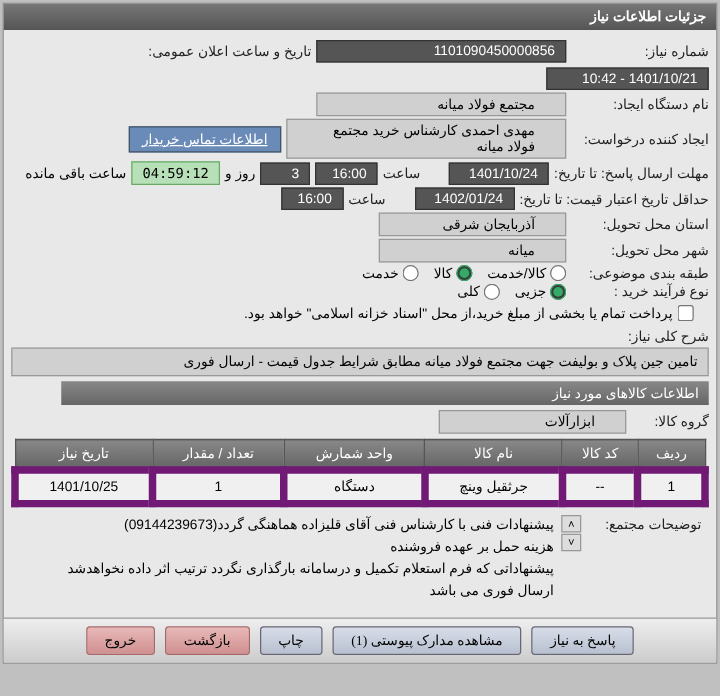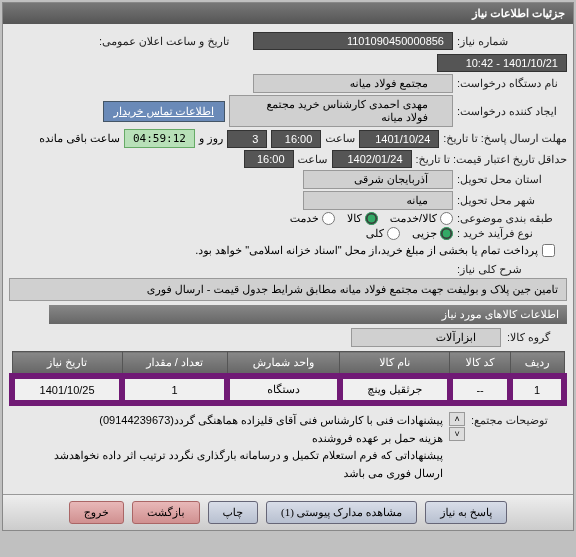--- a/index.html
+++ b/index.html
@@ -1,29 +1,29 @@
 <!DOCTYPE html>
 <html dir="rtl" lang="fa"><head>
 <meta charset="utf-8">
 <style>
 * { box-sizing: border-box; margin: 0; padding: 0; }
 body { font-family: Tahoma, Arial, sans-serif; font-size: 11px; background: #c0c0c0; direction: rtl; }
 .panel { background: #e8e8e8; border: 1px solid #888; margin: 2px; }
 .panel-header { background: linear-gradient(to bottom, #777, #555); color: #fff; padding: 4px 8px; font-weight: bold; font-size: 11px; }
 .panel-body { padding: 6px; }
 .row { display: flex; align-items: center; margin: 2px 0; gap: 4px; flex-wrap: wrap; }
-.label { min-width: 110px; text-align: left; color: #222; font-size: 11px; white-space: nowrap; }
+.label { min-width: 110px; text-align: right; color: #222; font-size: 11px; white-space: nowrap; }
 .label-sm { min-width: 80px; text-align: left; color: #222; font-size: 11px; }
 .field { background: #d0d0d0; border: 1px solid #999; padding: 2px 24px; min-height: 18px; display: inline-block; font-size: 11px; }
 .field-dark { background: #555; color: #fff; border: 1px solid #333; padding: 2px 8px; min-height: 18px; display: inline-block; font-size: 11px; }
 .field-green { background: #b8e0b8; border: 1px solid #6a6; padding: 2px 8px; display: inline-block; font-size: 11px; font-family: monospace; }
 .field-w1 { width: 150px; }
 .field-w2 { width: 200px; }
 .field-w3 { width: 130px; }
-.field-w4 { width: 80px; }
+.field-w4 { width: 80px; margin-left: 19px; }
 .field-w5 { width: 40px; }
 .btn-info { background: #6a8ab8; color: #fff; border: 1px solid #456; padding: 3px 10px; cursor: pointer; font-size: 11px; font-family: Tahoma; text-decoration: underline; }
 .radios { display: flex; gap: 12px; align-items: center; }
 .radios label { display: flex; align-items: center; gap: 3px; font-size: 11px; }
 .radios input { accent-color: #3a6; }
 .desc-box { background: #d0d0d0; border: 1px solid #999; padding: 4px 8px; min-height: 18px; }
 table { width: 100%; border-collapse: collapse; font-size: 11px; }
 th { background: linear-gradient(to bottom, #888, #666); color: #fff; padding: 4px; border: 1px solid #555; font-weight: normal; font-size: 11px; }
 td { border: 6px solid #701a75; padding: 4px; text-align: center; background: #f0f0f0; }
 .notes { background: #e8e8e8; padding: 6px; font-size: 11px; line-height: 1.6; display: flex; align-items: flex-start; gap: 6px; }
@@ -44,21 +44,21 @@
   <div class="panel-body">
 
     <div class="row">
       <span class="label">شماره نیاز:</span>
       <span class="field-dark field-w2">1101090450000856</span>
       <span class="label" style="min-width:150px">تاریخ و ساعت اعلان عمومی:</span>
       <span class="field-dark field-w3">1401/10/21 - 10:42</span>
     </div>
 
     <div class="row">
-      <span class="label">نام دستگاه درخواست:</span>
+      <span class="label">نام دستگاه ایجاد:</span>
       <span class="field field-w2">مجتمع فولاد میانه</span>
     </div>
 
     <div class="row">
       <span class="label">ایجاد کننده درخواست:</span>
       <span class="field" style="width:224px">مهدی احمدی کارشناس خرید مجتمع فولاد میانه</span>
       <button class="btn-info">اطلاعات تماس خریدار</button>
     </div>
 
     <div class="row">

